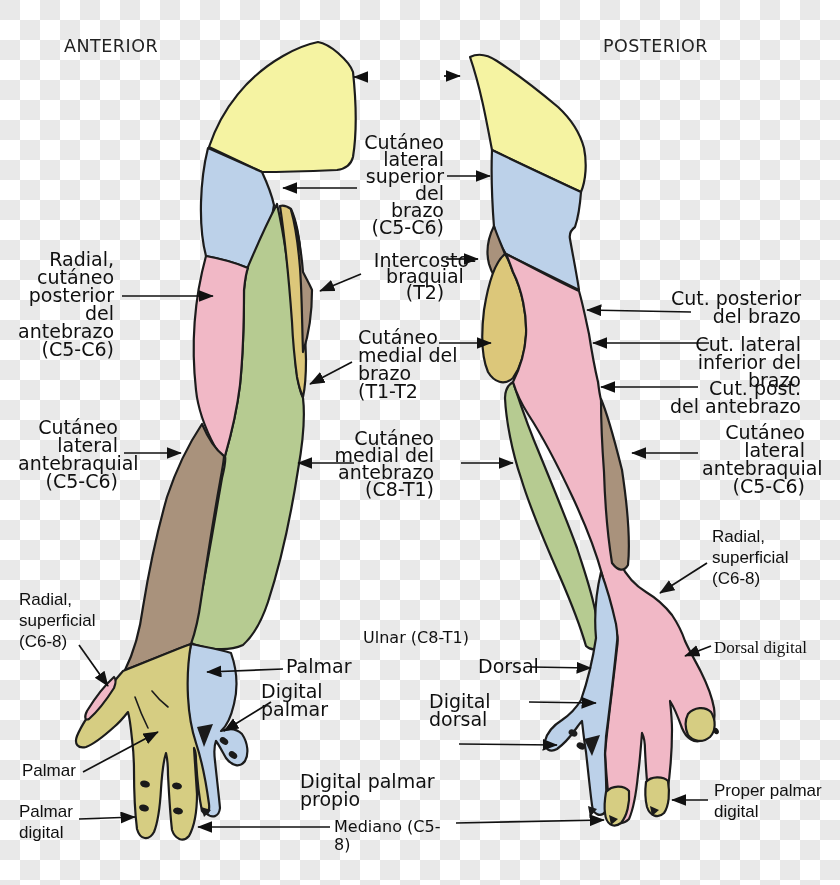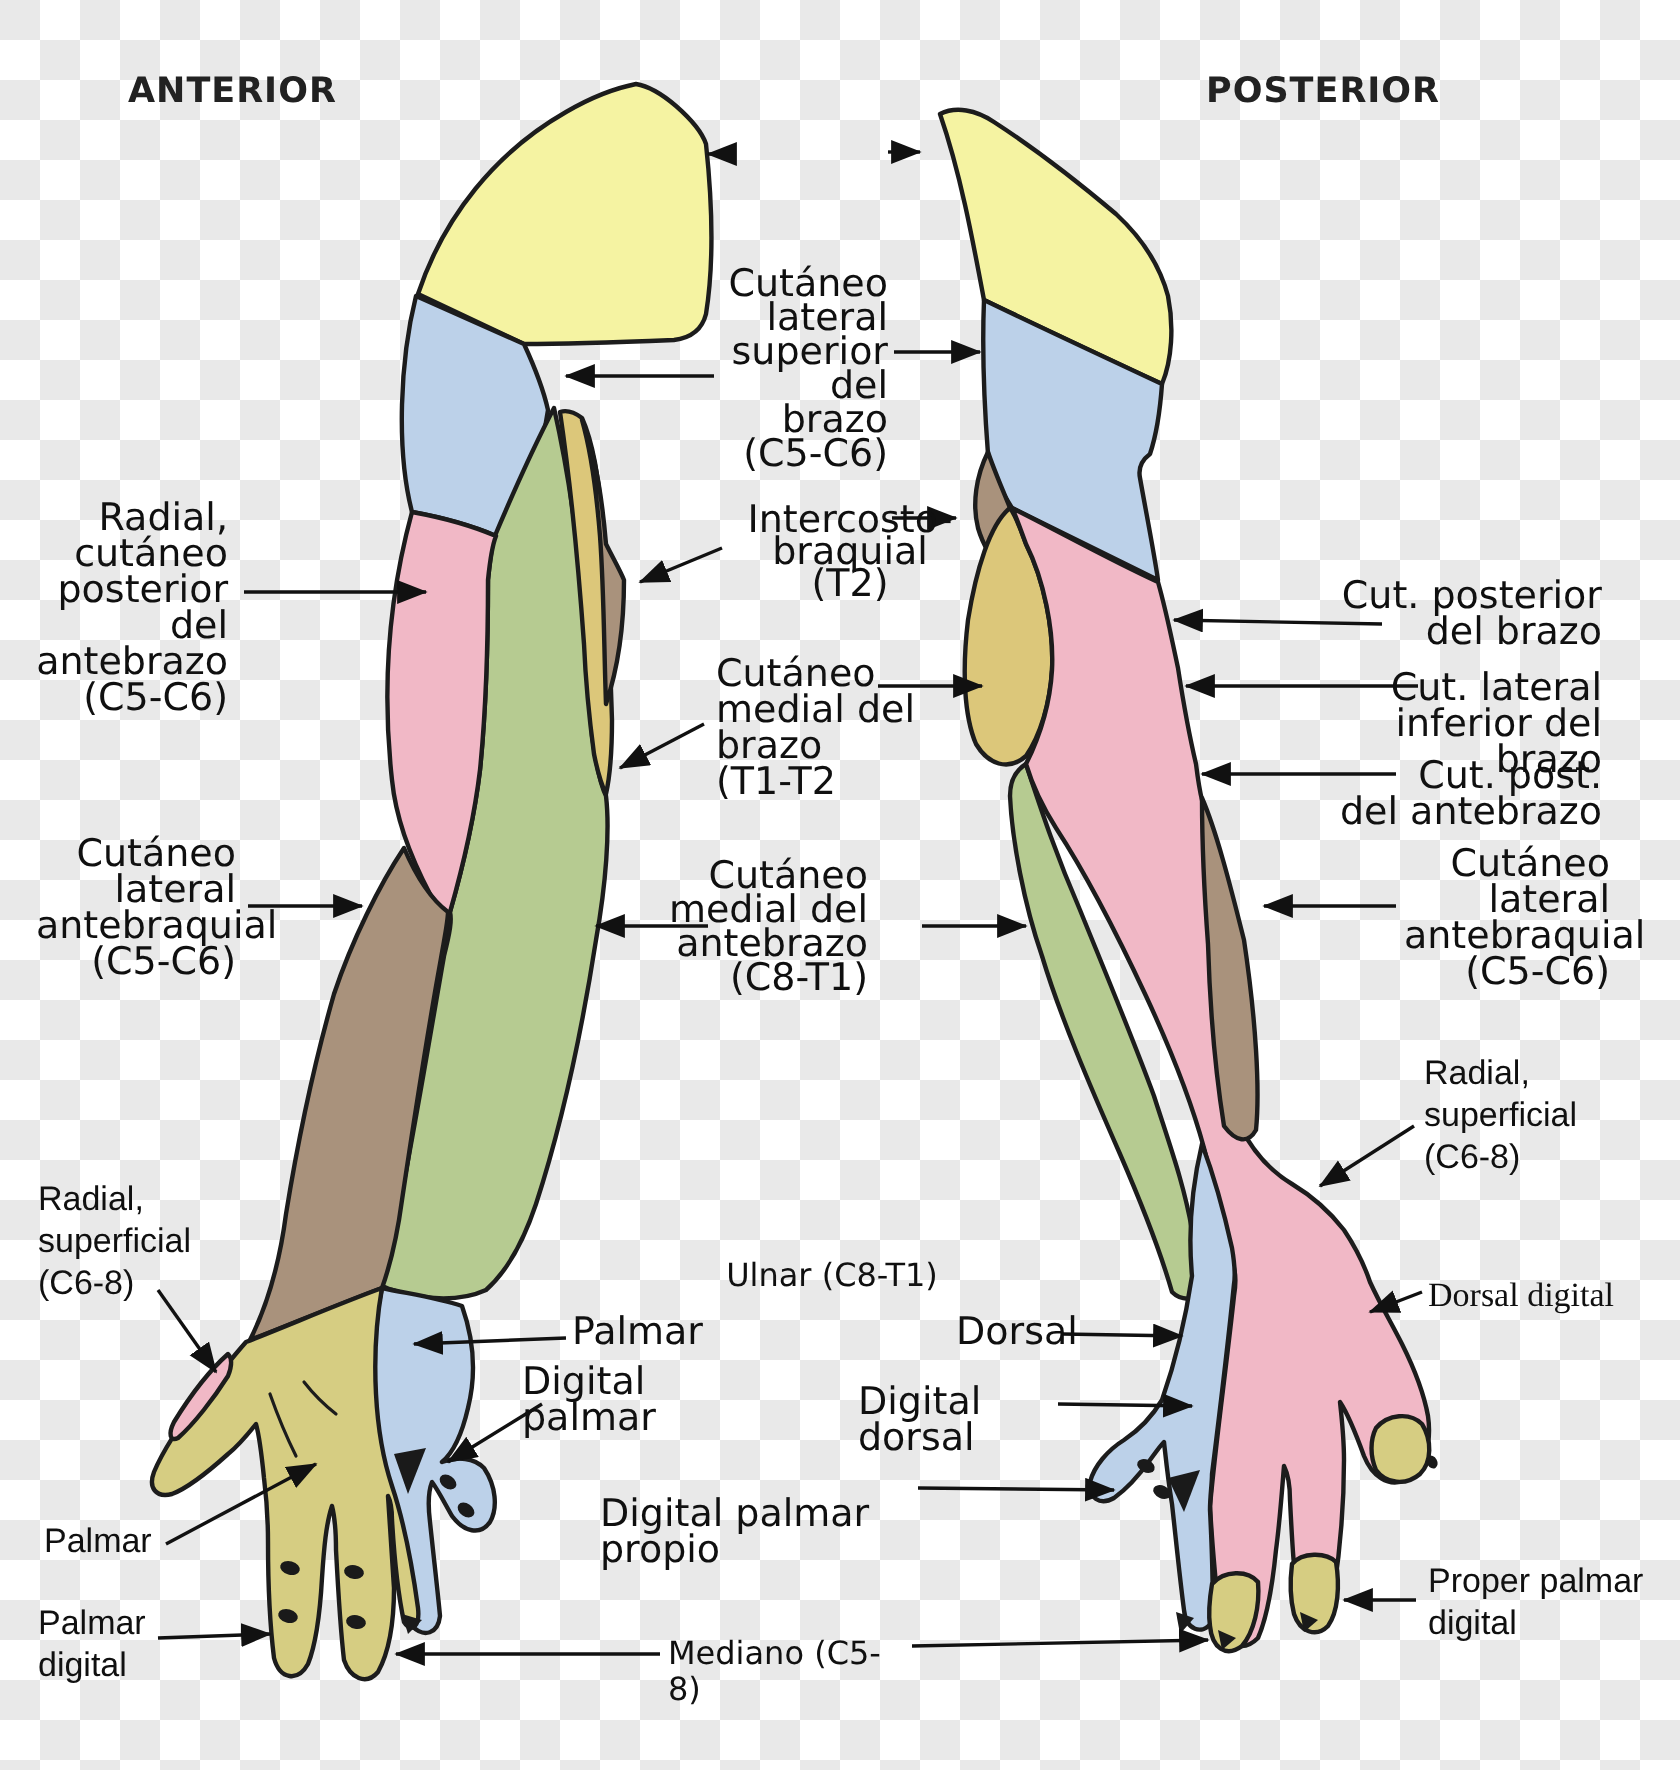--- a/index.html
+++ b/index.html
@@ -16,21 +16,21 @@
   #art path.crease{fill:none;stroke:#1c1c1c;stroke-width:1.6;stroke-linecap:round;}
   #art line.ar{stroke:#111;stroke-width:1.7;}
   .lbl{position:absolute;white-space:pre-line;font-size:19px;line-height:18px;color:#101010;}
   .c{text-align:center;}
   .r{text-align:right;}
   .lh20{line-height:20px;font-size:16px;}
   .lh16{line-height:16px;}
   .lh17{line-height:17px;}
   .f16{font-size:16px;}
   .alt{font-family:"Liberation Sans",sans-serif;font-size:17px;line-height:21px;}
-  .title{font-size:17.5px;font-weight:700;letter-spacing:.5px;color:#222;}
+  .title{font-size:17.5px;font-weight:400;letter-spacing:.5px;color:#222;}
 </style>
 </head>
 <body>
 
 <div id="stage">
 
   <svg id="art" width="840" height="885" viewBox="0 0 840 885">
     <defs>
       <marker id="ah" markerWidth="10" markerHeight="8" refX="8.5" refY="3.5" orient="auto">
         <path d="M0,0 L9,3.5 L0,7 Z" fill="#111"></path>
@@ -125,21 +125,21 @@
 medial del
 brazo
 (T1-T2</div>
   <div class="lbl r lh17" style="left:333px;top:430px;width:101px;">Cutáneo
 medial del
 antebrazo
 (C8-T1)</div>
   <div class="lbl f16" style="left:361px;top:629px;width:110px;text-align:center;">Ulnar (C8-T1)</div>
   <div class="lbl" style="left:286px;top:657px;width:70px;">Palmar</div>
   <div class="lbl" style="left:261px;top:682px;width:120px;">Digital palmar</div>
-  <div class="lbl" style="left:300px;top:748px;width:148px;">Digital palmar propio</div>
+  <div class="lbl" style="left:300px;top:772px;width:148px;">Digital palmar propio</div>
   <div class="lbl f16" style="left:334px;top:818px;width:122px;">Mediano (C5-8)</div>
   <div class="lbl" style="left:478px;top:657px;width:60px;">Dorsal</div>
   <div class="lbl" style="left:429px;top:692px;width:100px;">Digital dorsal</div>
 
   <div class="lbl r" style="left:14px;top:250px;width:100px;">Radial,
 cutáneo
 posterior del
 antebrazo
 (C5-C6)</div>
   <div class="lbl r" style="left:18px;top:418px;width:100px;">Cutáneo

